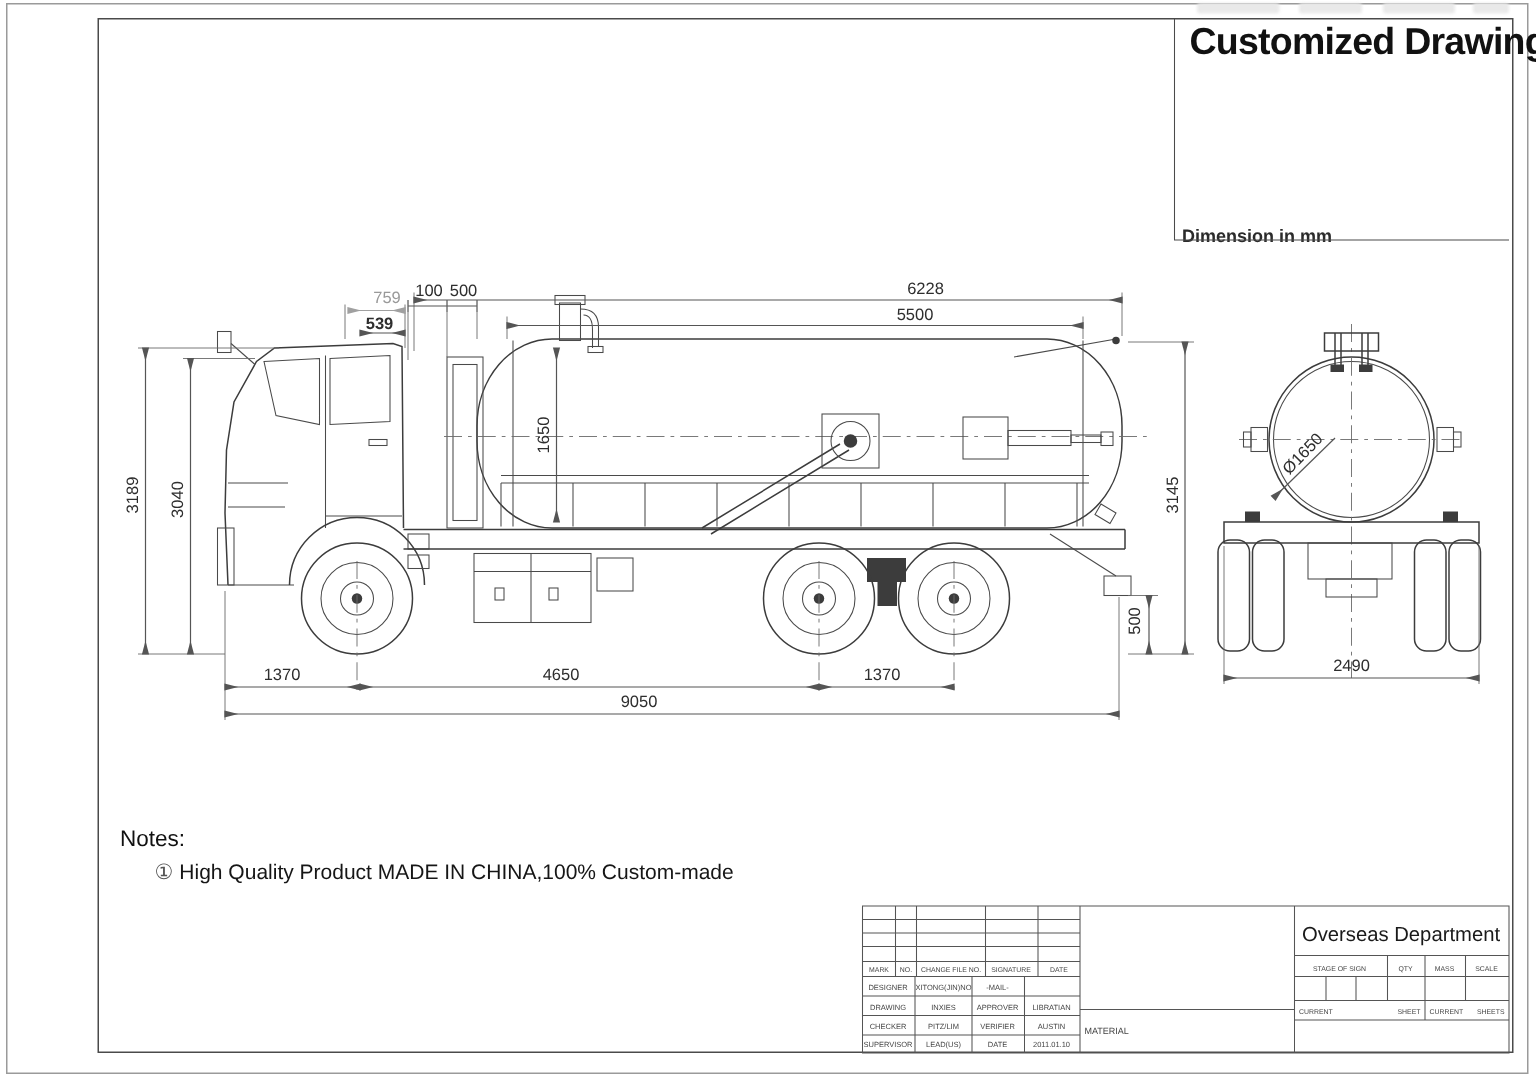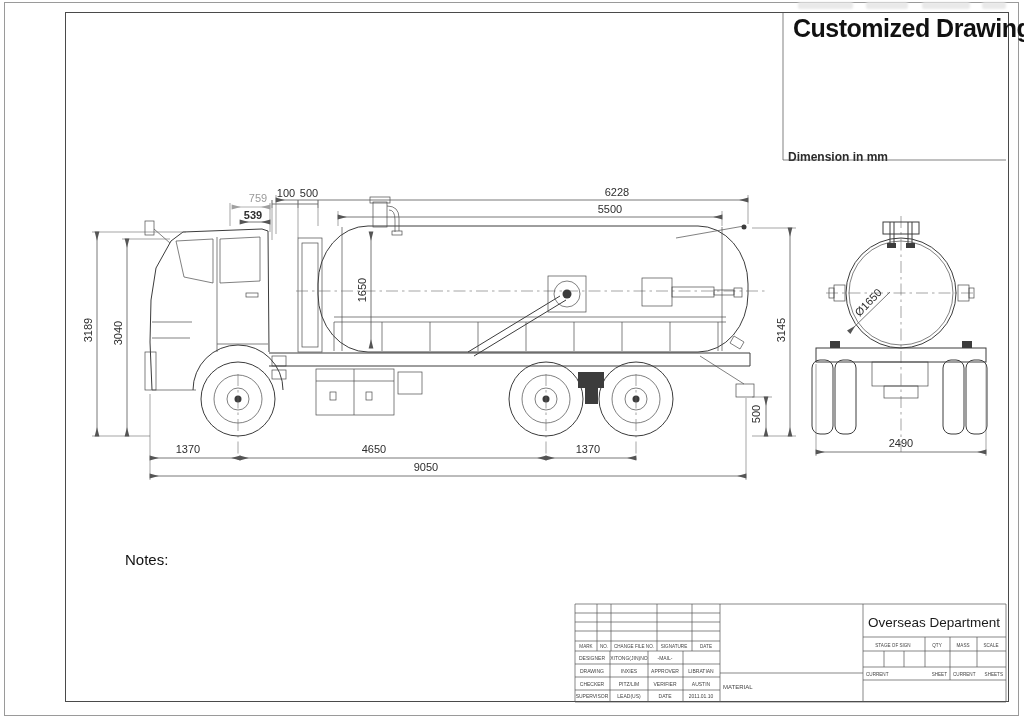--- a/index.html
+++ b/index.html
@@ -5,21 +5,21 @@
   html,body{margin:0;padding:0;background:#fff;}
   .sheet{position:relative;width:1024px;height:721px;background:#fff;overflow:hidden;
          font-family:"Liberation Sans",sans-serif;}
   .outer-border{position:absolute;left:4px;top:2px;width:1013px;height:712px;
                 border:1px solid #9a9a9a;}
   .frame{position:absolute;left:65px;top:12px;width:942px;height:688px;
          border:1.5px solid #4a4a4a;}
   .main-title{position:absolute;left:793px;top:14px;width:212px;text-align:right;
               font-size:25px;font-weight:bold;color:#111;letter-spacing:-0.5px;white-space:nowrap;}
   .dim-note{position:absolute;left:788px;top:126px;font-size:12px;font-weight:bold;color:#2b2b2b;margin-top:24px;}
-  .notes-heading{position:absolute;left:80px;top:551px;font-size:15px;color:#111;margin-left:45px;}
+  .notes-heading{position:absolute;left:80px;top:551px;font-size:15px;color:#111;}
   .notes-list{position:absolute;left:103px;top:572px;font-size:14px;color:#161616;line-height:18px;}
   .note-item{white-space:nowrap;}
   .note-num{color:#555;font-size:14px;margin-right:4px;}
   .smudge{position:absolute;top:2px;height:7px;background:#e9e9e9;filter:blur(1px);border-radius:2px;}
   svg{position:absolute;left:0;top:0;}
   .ln{fill:none;stroke:#3c3c3c;stroke-width:1;}
   .l2{fill:none;stroke:#4a4a4a;stroke-width:0.7;}
   .fl{fill:#3c3c3c;stroke:none;}
   .cl{fill:none;stroke:#6a6a6a;stroke-width:0.6;stroke-dasharray:12 4 2.5 4;}
   .dim{fill:none;stroke:#555;stroke-width:0.8;}
@@ -277,14 +277,15 @@
 
       <text class="tbt mid" x="592" y="698">SUPERVISOR</text>
       <text class="tbt mid" x="629" y="698">LEAD(US)</text>
       <text class="tbt mid" x="665" y="698">DATE</text>
       <text class="tbt mid" x="701" y="698">2011.01.10</text>
     </g>
   </svg>
 
   <div class="notes-heading">Notes:</div>
   <div class="notes-list">
+    <div class="note-item"><span class="note-num">①</span><span>High Quality Product MADE IN CHINA,100% Custom-made</span></div>
   </div>
 </div>
 
 </body></html>

